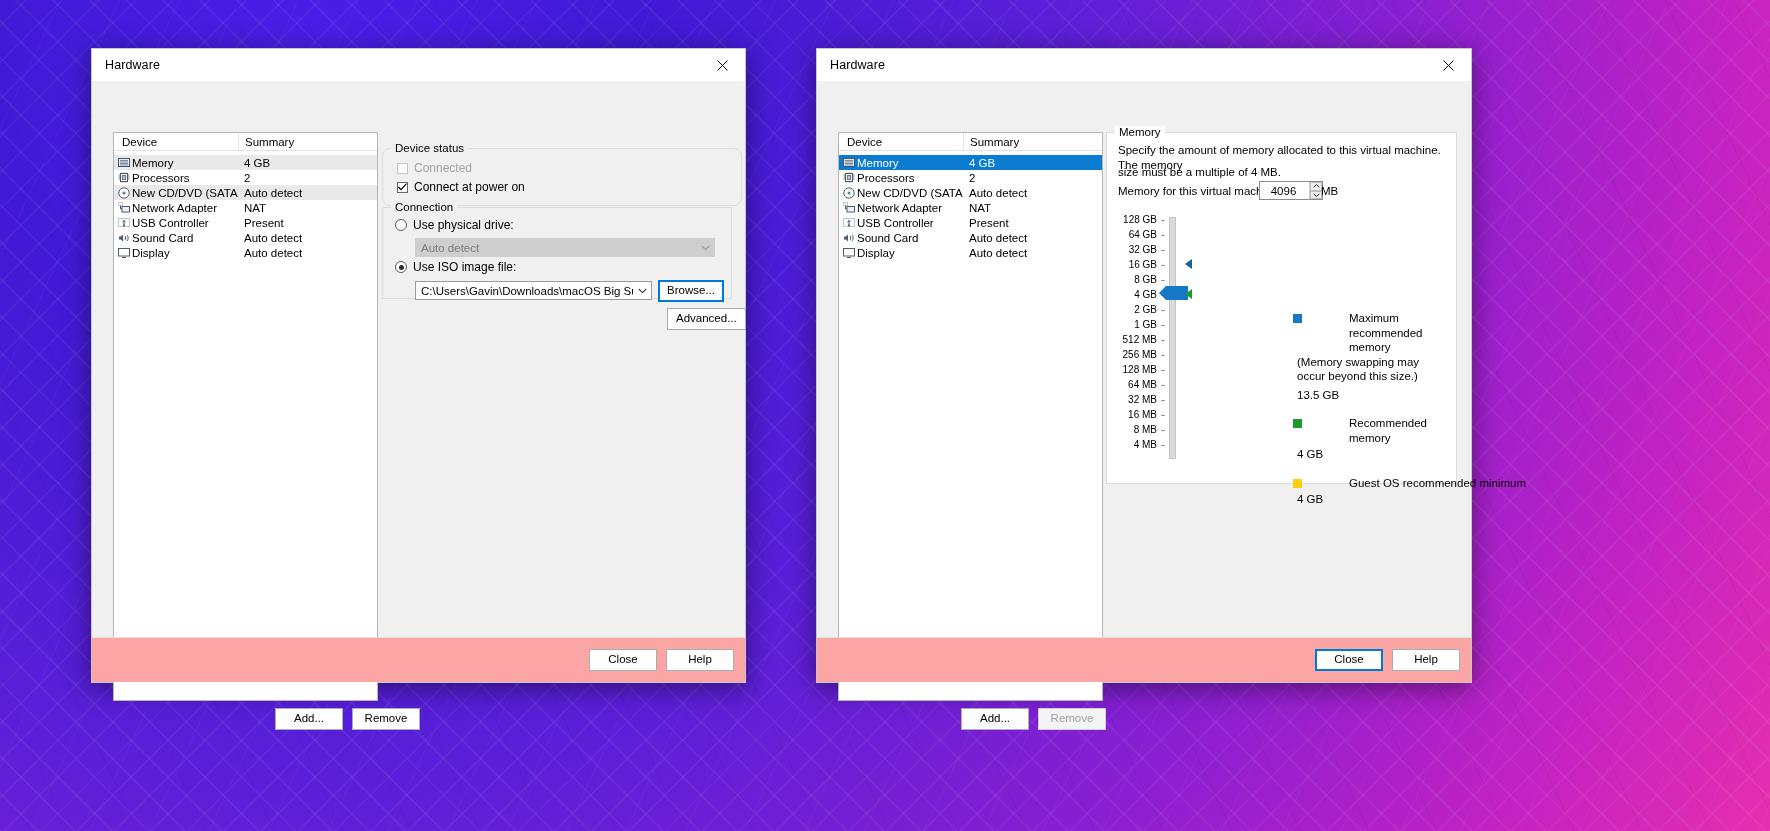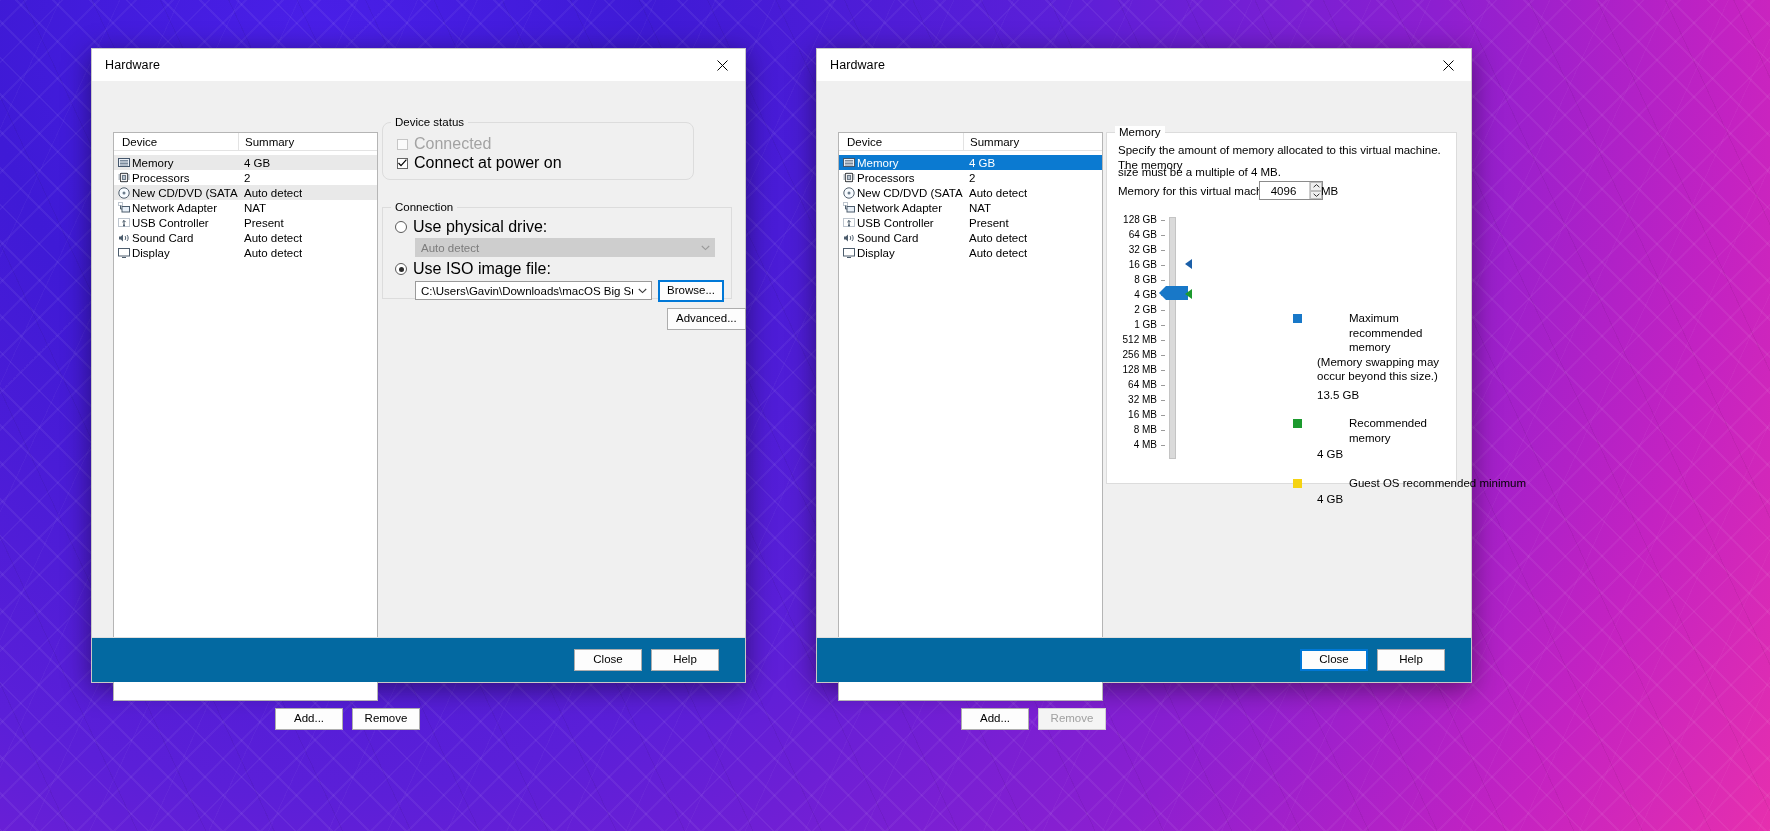--- a/index.html
+++ b/index.html
@@ -55,23 +55,23 @@
   .dlgbody{
     flex:1; position:relative;
     background:#f0f0f0;
     padding:0;
   }
   .footerline{
     position:absolute; left:0; right:0; bottom:44px; height:1px; background:#dfdfdf;
   }
   .footer{
     position:absolute; left:0; right:0; bottom:0; height:44px;
-    background:#0369a1;
+    background:#fca5a5;
     display:flex; align-items:center; justify-content:flex-end;
-    gap:9px; padding-right:26px;
+    gap:9px; padding-right:11px;
   }
 
   
   .btn{
     min-width:66px; height:22px;
     background:#fdfdfd;
     border:1px solid #adadad;
     font-family:"Liberation Sans", sans-serif;
     font-size:11.5px; color:#000;
     display:inline-flex; align-items:center; justify-content:center;
@@ -122,21 +122,21 @@
     position:absolute; top:-7px; left:8px;
     background:#f0f0f0; padding:0 4px;
     font-size:11.5px; color:#000;
   }
   .group.panel{
     background:#fff; border:1px solid #dcdcdc;
   }
   .group.panel > .glabel{ background:#fff; }
 
   
-  .ckrow{ display:flex; align-items:center; gap:6px; font-size:16px; color:#000; }
+  .ckrow{ display:flex; align-items:center; gap:6px; font-size:12px; color:#000; }
   .ckrow.dis{ color:#a3a3a3; }
   .cbox{
     width:11px; height:11px; flex:0 0 11px;
     border:1px solid #666; background:#fff;
     display:flex; align-items:center; justify-content:center;
   }
   .cbox.dis{ border-color:#c6c6c6; background:#fbfbfb; }
   .cbox svg{ display:block; }
   .radio{
     width:12px; height:12px; flex:0 0 12px;
@@ -205,21 +205,21 @@
     position:absolute; width:0;height:0;
     border-top:5px solid transparent;
     border-bottom:5px solid transparent;
     border-right:7px solid #1b5fa8;
   }
   .marker.green{ border-right-color:#1c9a2e; }
   .legend{ position:absolute; font-size:11.5px; color:#000; }
   .legrow{ display:flex; gap:7px; align-items:flex-start; }
   .swatch{ width:9px;height:9px;flex:0 0 9px; margin-top:3px;}
   .legtxt{ line-height:14.5px;margin-left:40px; }
-  .legsub{ margin-left:24px; line-height:14.5px; }
+  .legsub{ margin-left:4px; line-height:14.5px; }
   .memtext{ position:absolute; font-size:11.5px; color:#000; line-height:14.5px;}
   .memlabel{ position:absolute; font-size:11.5px; color:#000; }
   .unit{ position:absolute; font-size:11.5px; color:#000; }
 </style>
 </head>
 <body>
 
 <div id="wallpaper"></div>
 
 <div class="dialog" style="left:91px; top:48px; width:655px; height:635px;">
@@ -335,21 +335,21 @@
         </div>
         <div class="c2">Auto detect</div>
       </div>
     </div>
 
     <div style="position:absolute; left:183px; top:626px; display:flex; gap:9px;">
       <div class="btn wide">Add...</div>
       <div class="btn wide">Remove</div>
     </div>
 
-    <div class="group" style="left:290px; top:40px; width:312px; height:58px;border-radius:8px;">
+    <div class="group" style="left:290px; top:66px; width:360px; height:58px;border-radius:8px;">
       <span class="glabel">Device status</span>
       <div class="ckrow dis" style="position:absolute; left:14px; top:12px;">
         <span class="cbox dis"></span>
         <span>Connected</span>
       </div>
       <div class="ckrow" style="position:absolute; left:14px; top:31px;">
         <span class="cbox">
           <svg width="9" height="8" viewBox="0 0 9 8">
               <path d="M0.5 4 L3 6.6 L8.4 0.6" stroke="#000" stroke-width="1.2" fill="none"></path>
             </svg>

